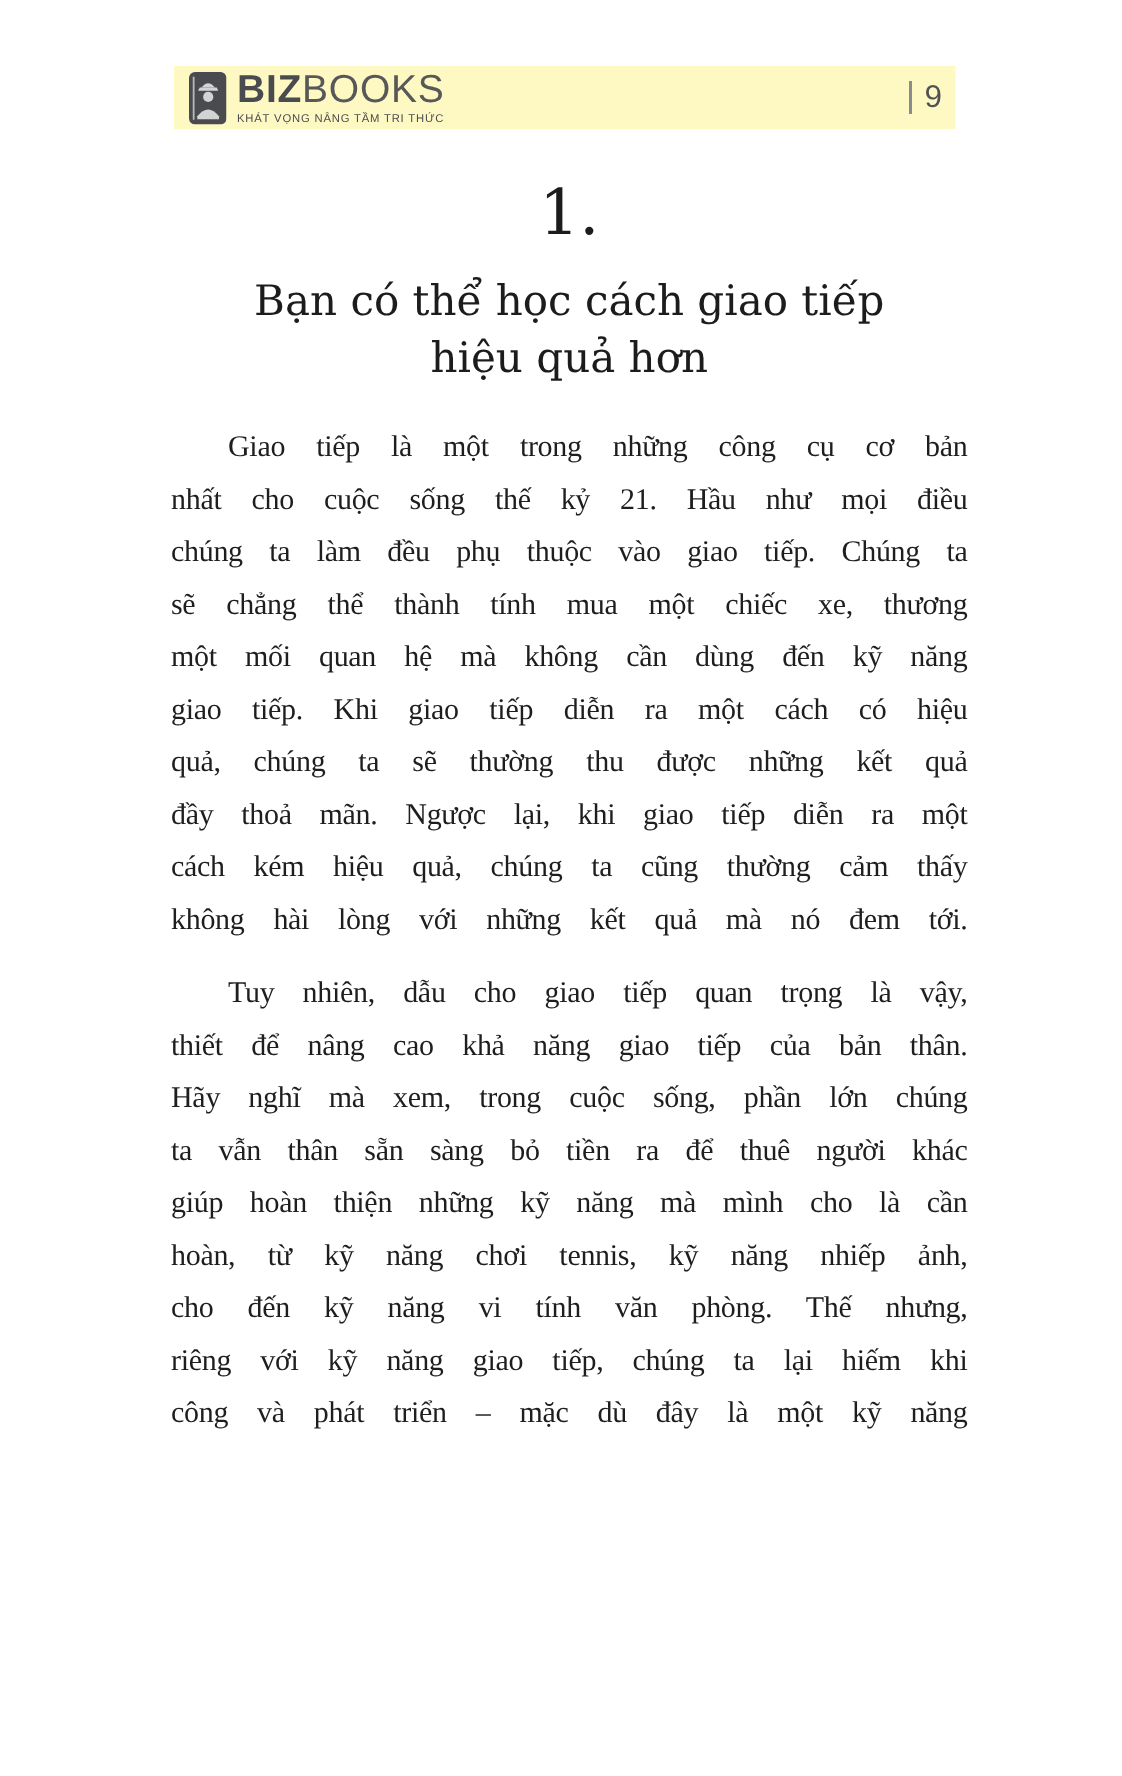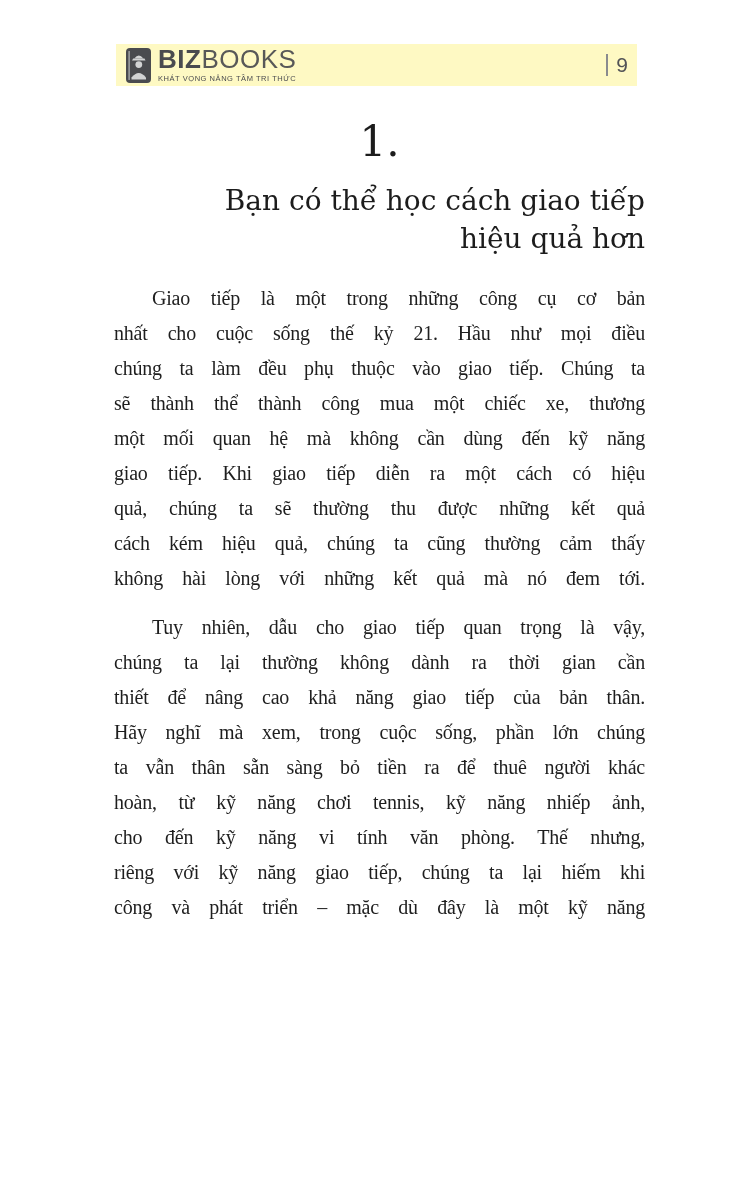--- a/index.html
+++ b/index.html
@@ -51,21 +51,21 @@
   }
 
   
   .content{position:absolute;left:114px;top:118px;width:531px;}
   .chapter-num{
     margin:0;font-family:"DejaVu Serif", serif;font-weight:400;
     font-size:42px;line-height:48px;text-align:center;color:#1c1c1c;
   }
   .chapter-title{
     margin:16px 0 0 0;font-family:"DejaVu Serif", serif;font-weight:400;
-    font-size:28px;line-height:38px;text-align:right;color:#1c1c1c;
+    font-size:28px;line-height:38px;text-align:center;color:#1c1c1c;
   }
   .chapter-title .tl{display:block;}
 
   .body-text{margin-top:23px;color:#1e1e1e;}
   .paragraph + .paragraph{margin-top:14px;}
   .body-line{
     height:35px;line-height:35px;
     font-size:20px;letter-spacing:-0.2px;word-spacing:-0.5px;
     text-align:justify;text-align-last:justify;
     -moz-text-align-last:justify;
@@ -105,33 +105,34 @@
     <h1 class="chapter-num">1.</h1>
     <h2 class="chapter-title">
       <span class="tl">Bạn có thể học cách giao tiếp</span>
       <span class="tl">hiệu quả hơn</span>
     </h2>
     <div class="body-text">
         <div class="paragraph">
           <div class="body-line first">Giao tiếp là một trong những công cụ cơ bản</div>
           <div class="body-line">nhất cho cuộc sống thế kỷ 21. Hầu như mọi điều</div>
           <div class="body-line">chúng ta làm đều phụ thuộc vào giao tiếp. Chúng ta</div>
-          <div class="body-line">sẽ thành thể thành công mua một chiếc xe, thương</div>
+          <div class="body-line">sẽ chẳng thể thành tính mua một chiếc xe, thương</div>
           <div class="body-line">một mối quan hệ mà không cần dùng đến kỹ năng</div>
           <div class="body-line">giao tiếp. Khi giao tiếp diễn ra một cách có hiệu</div>
           <div class="body-line">quả, chúng ta sẽ thường thu được những kết quả</div>
+          <div class="body-line">đầy thoả mãn. Ngược lại, khi giao tiếp diễn ra một</div>
           <div class="body-line">cách kém hiệu quả, chúng ta cũng thường cảm thấy</div>
           <div class="body-line">không hài lòng với những kết quả mà nó đem tới.</div>
         </div>
         <div class="paragraph">
           <div class="body-line first">Tuy nhiên, dẫu cho giao tiếp quan trọng là vậy,</div>
-          <div class="body-line">chúng ta lại thường không dành ra thời gian cần</div>
           <div class="body-line">thiết để nâng cao khả năng giao tiếp của bản thân.</div>
           <div class="body-line">Hãy nghĩ mà xem, trong cuộc sống, phần lớn chúng</div>
           <div class="body-line">ta vẫn thân sẵn sàng bỏ tiền ra để thuê người khác</div>
+          <div class="body-line">giúp hoàn thiện những kỹ năng mà mình cho là cần</div>
           <div class="body-line">hoàn, từ kỹ năng chơi tennis, kỹ năng nhiếp ảnh,</div>
           <div class="body-line">cho đến kỹ năng vi tính văn phòng. Thế nhưng,</div>
           <div class="body-line">riêng với kỹ năng giao tiếp, chúng ta lại hiếm khi</div>
           <div class="body-line">công và phát triển – mặc dù đây là một kỹ năng</div>
         </div>
       </div>
   </main>
 
 </div>
 

